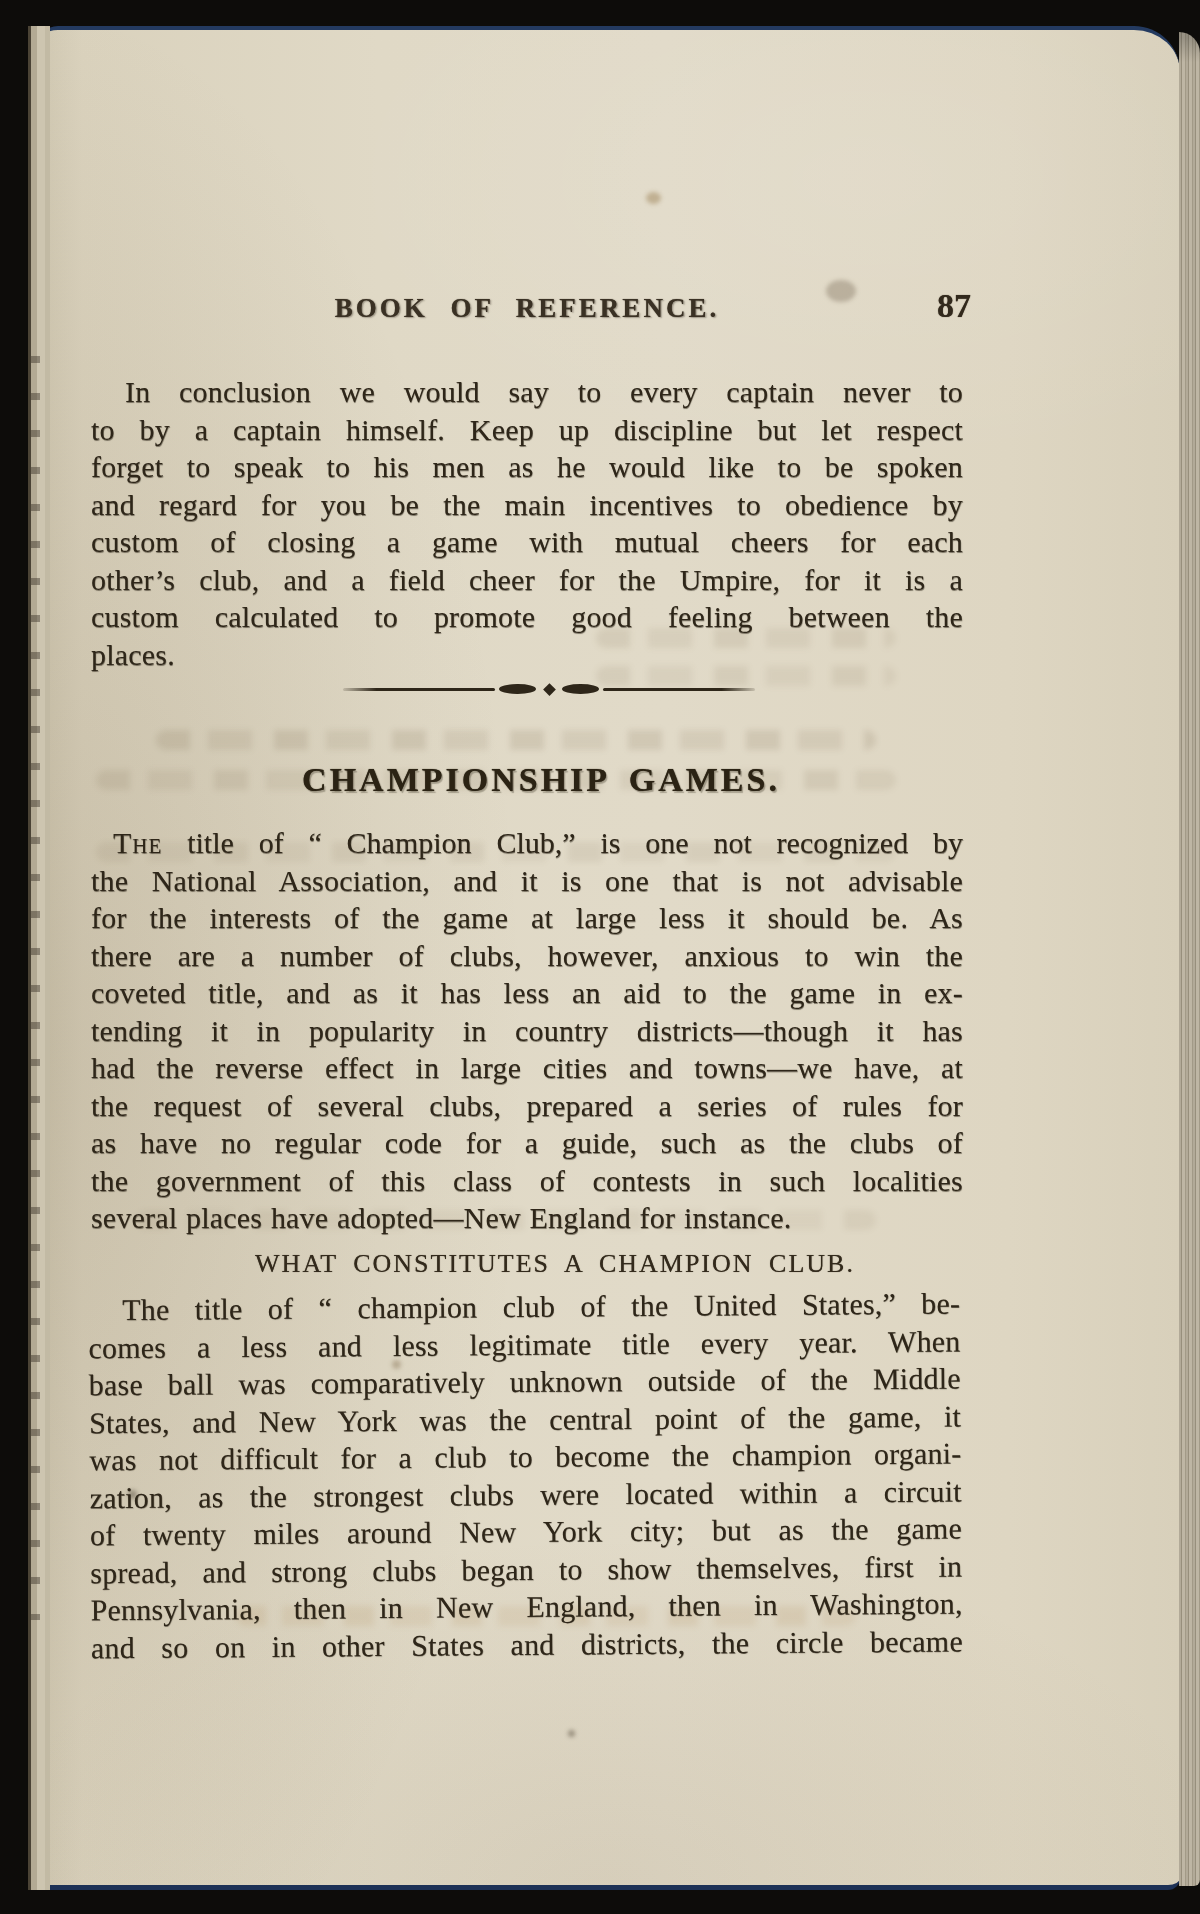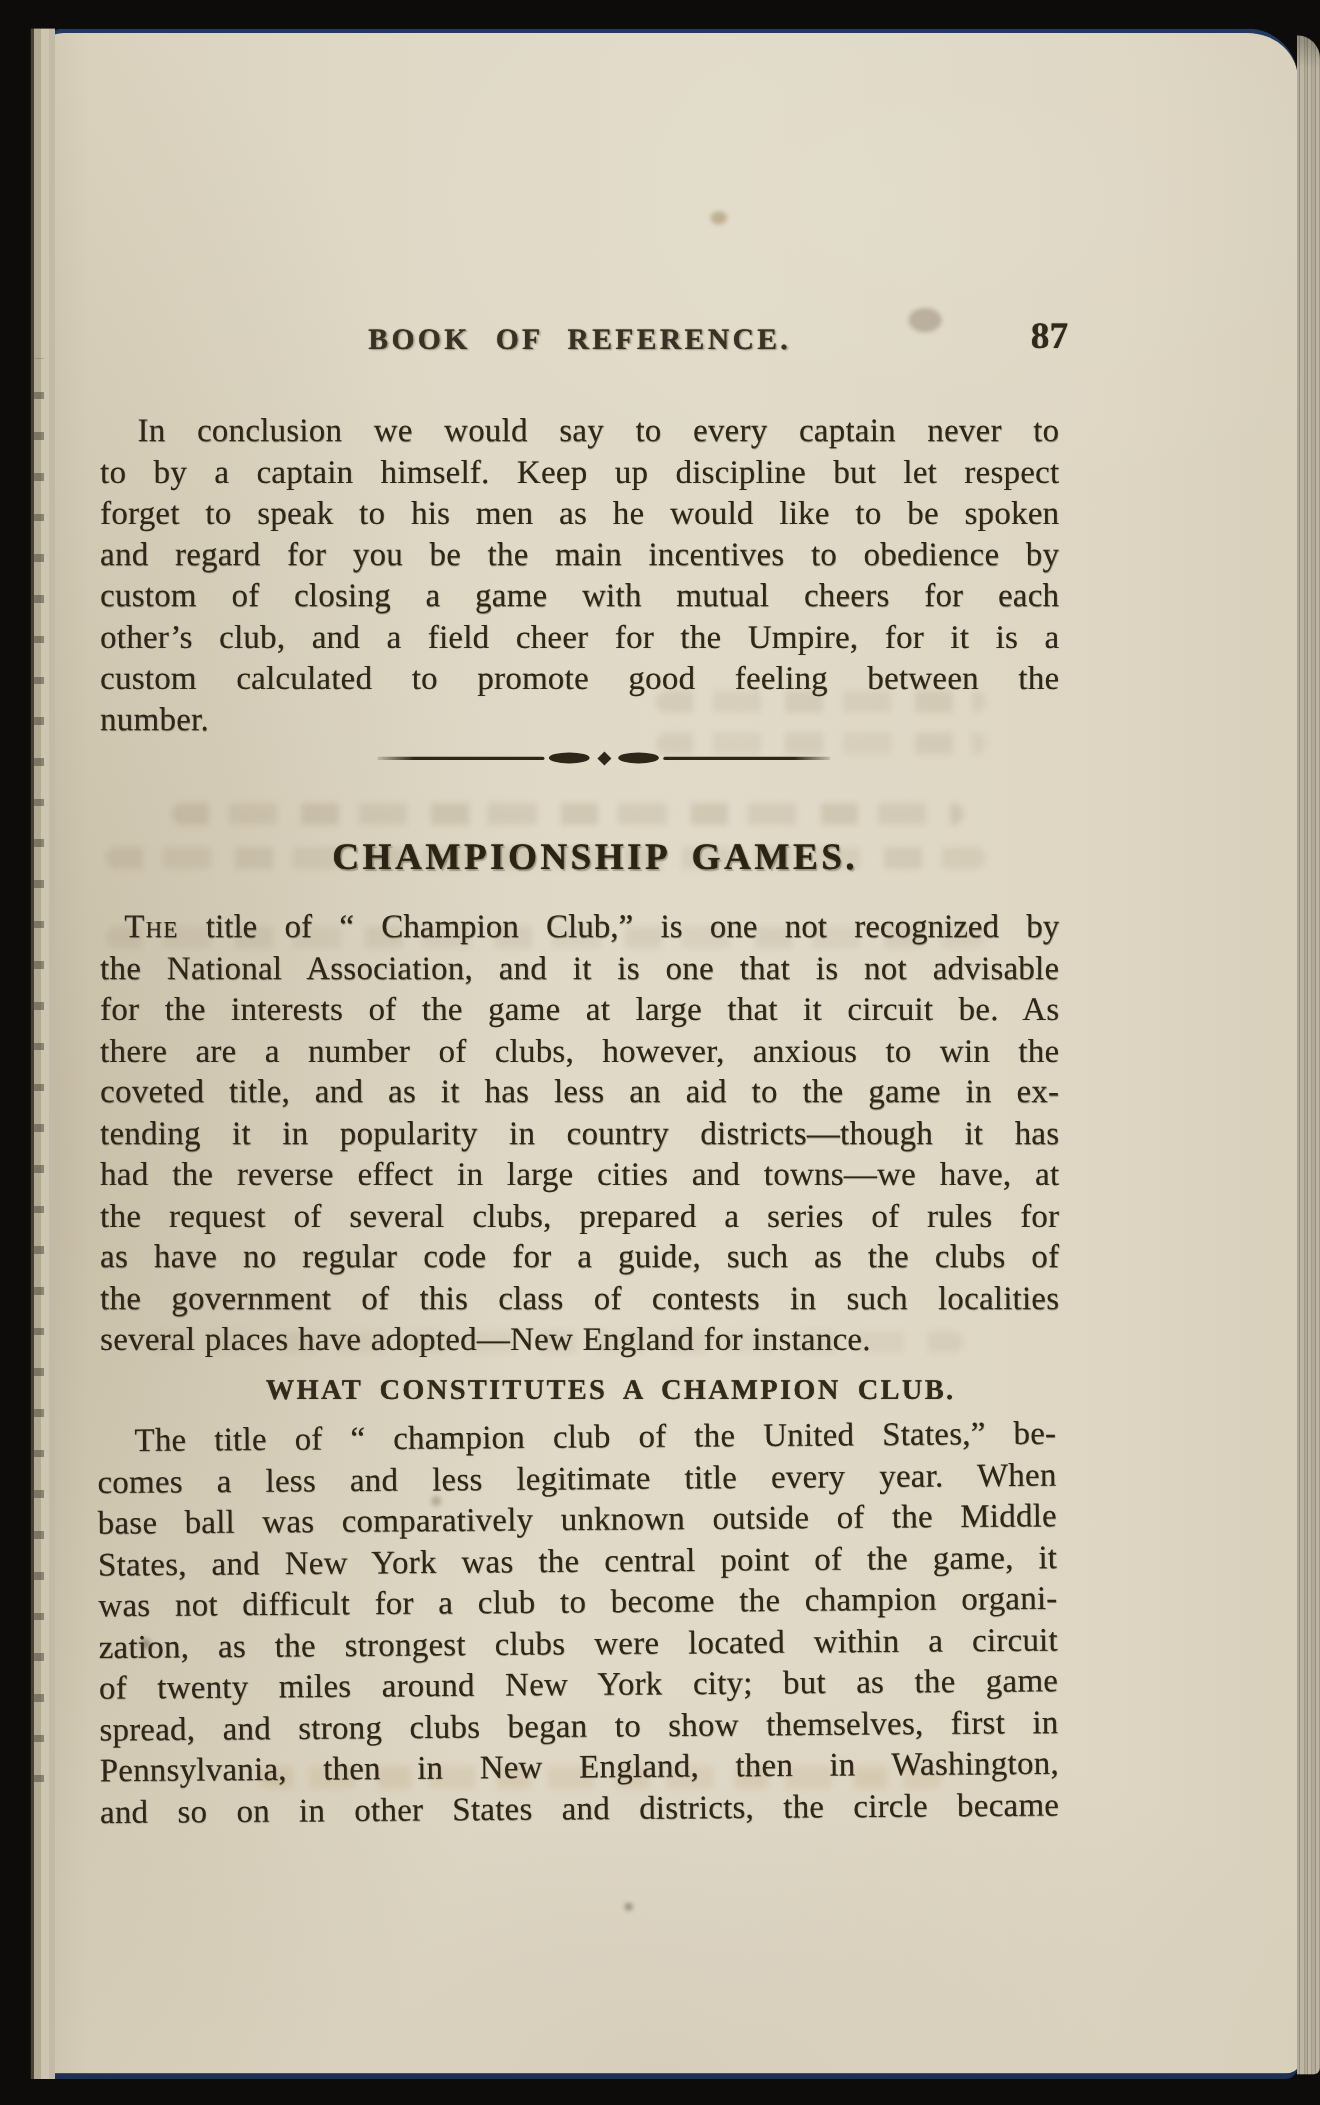--- a/index.html
+++ b/index.html
@@ -51,21 +51,21 @@
     margin:9px auto 0;transform:translateX(22px);height:14px;}
   .rule{height:3px;background:#2e2619;border-radius:2px;}
   .rule.l{flex:0 0 152px;background:linear-gradient(to right,rgba(46,38,25,.15),#2e2619 22%);}
   .rule.r{flex:0 0 152px;background:linear-gradient(to left,rgba(46,38,25,.15),#2e2619 22%);}
   .lens{width:37px;height:10px;border-radius:50%;background:#2e2619;margin:0 4px;}
   .dot{width:9px;height:9px;background:#2e2619;transform:rotate(45deg);margin:0 5px;}
 
   .heading{margin-top:64px;line-height:40px;text-align:center;font-size:34px;font-weight:bold;
     letter-spacing:3px;word-spacing:9px;color:#2b2314;
     text-shadow:0 0 1px rgba(43,35,20,.9),1.5px 1.5px 1px rgba(43,35,20,.3);transform:translateX(14px);}
-  .subheading{margin-top:11px;line-height:32px;text-align:center;font-size:26px;font-weight:bold;
+  .subheading{margin-top:11px;line-height:32px;text-align:center;font-size:26px;font-weight:normal;
     letter-spacing:2px;word-spacing:7px;color:#332a1c;
     text-shadow:0 0 .8px rgba(51,42,28,.85);transform:translateX(28px);}
 
   .p1{margin-top:46px;}
   .p2{margin-top:24px;}
   .p3{margin-top:11px;transform:rotate(-.45deg);transform-origin:40px 100%;}
 
   
   .smudge{position:absolute;height:20px;filter:blur(3px);border-radius:10px;pointer-events:none;
     background:repeating-linear-gradient(90deg,rgba(118,100,72,.22) 0 34px,rgba(118,100,72,0) 34px 52px,rgba(118,100,72,.17) 52px 96px,rgba(118,100,72,0) 96px 118px);}
@@ -100,39 +100,39 @@
 
       <div class="para p1 indent end-left">
 
       <div class="line">In conclusion we would say to every captain never to</div>
           <div class="line">to by a captain himself.  Keep up discipline but let respect</div>
           <div class="line">forget to speak to his men as he would like to be spoken</div>
           <div class="line">and regard for you be the main incentives to obedience by</div>
           <div class="line">custom of closing a game with mutual cheers for each</div>
           <div class="line">other’s club, and a field cheer for the Umpire, for it is a</div>
           <div class="line">custom calculated to promote good feeling between the</div>
-          <div class="line">number.</div>
+          <div class="line">places.</div>
         </div>
 
       <div class="divider">
         <span class="rule l"></span>
         <span class="lens"></span>
         <span class="dot"></span>
         <span class="lens"></span>
         <span class="rule r"></span>
       </div>
 
       <div class="heading">CHAMPIONSHIP GAMES.</div>
 
       <div class="para p2 end-left">
         <div class="first-line"><span class="lead">The</span><span> title of “ Champion Club,” is one not recognized by</span></div>
         <div>
 
         <div class="line">the National Association, and it is one that is not advisable</div>
-            <div class="line">for the interests of the game at large that it circuit be.  As</div>
+            <div class="line">for the interests of the game at large less it should be.  As</div>
             <div class="line">there are a number of clubs, however, anxious to win the</div>
             <div class="line">coveted title, and as it has less an aid to the game in ex-</div>
             <div class="line">tending it in popularity in country districts—though it has</div>
             <div class="line">had the reverse effect in large cities and towns—we have, at</div>
             <div class="line">the request of several clubs, prepared a series of rules for</div>
             <div class="line">as have no regular code for a guide, such as the clubs of</div>
             <div class="line">the government of this class of contests in such localities</div>
             <div class="line">several places have adopted—New England for instance.</div>
           </div>
       </div>

